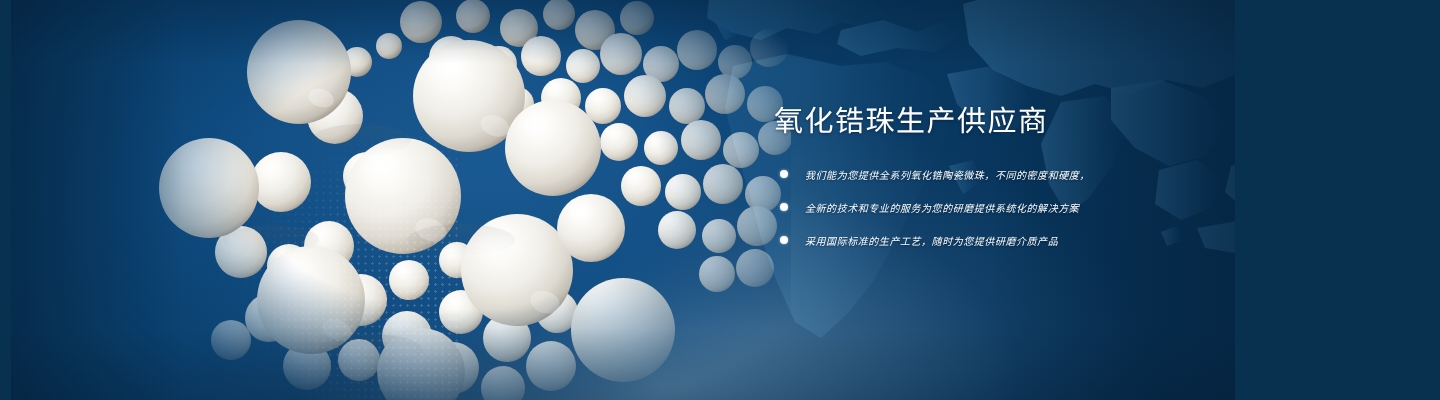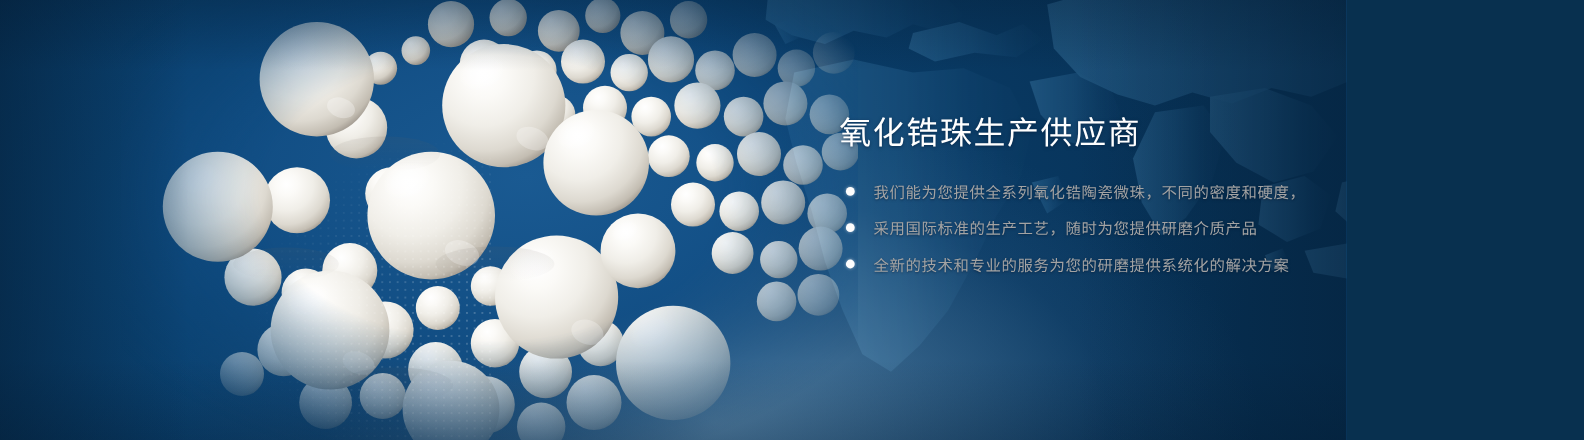--- a/index.html
+++ b/index.html
@@ -11,20 +11,21 @@
   body {
     font-family: "DejaVu Sans", "Liberation Sans", sans-serif;
   }
 
   .banner {
     position: relative;
     width: 1224px;
     height: 400px;
     overflow: hidden;
     background: #0a4273;
+    margin-left: 11px;
   }
 
   
   .bg-base {
     position: absolute;
     inset: 0;
     background:
       radial-gradient(ellipse 620px 360px at 53% 96%,
         rgba(108,152,186,0.78) 0%,
         rgba(86,130,166,0.50) 32%,
@@ -133,25 +134,26 @@
     flex: 0 0 auto;
     width: 8px;
     height: 8px;
     border-radius: 50%;
     background: #fdfdfd;
     margin: 6px 17px 0 6px;
     box-shadow: 0 0 3px rgba(255,255,255,0.55);
   }
 
   .point-text {
-    font-size: 14px;
+    font-size: 10px;
     line-height: 24px;
-    color: #a3a3a3;
+    color: #ffffff;
     letter-spacing: 0.55px;
     text-shadow: 0 1px 2px rgba(0,18,40,0.5);
+    font-style: italic;
   }
   .point-text .line { display: block; }
 </style>
 </head>
 <body>
 
 <div class="banner">
 
   <div class="bg-base"></div>
 
@@ -376,27 +378,27 @@
       <li class="point">
         <span class="dot"></span>
         <span class="point-text">
           <span class="line">我们能为您提供全系列氧化锆陶瓷微珠，不同的密度和硬度，</span>
         </span>
       </li>
 
       <li class="point">
         <span class="dot"></span>
         <span class="point-text">
+          <span class="line">全新的技术和专业的服务为您的研磨提供系统化的解决方案</span>
+        </span>
+      </li>
+
+      <li class="point">
+        <span class="dot"></span>
+        <span class="point-text">
           <span class="line">采用国际标准的生产工艺，随时为您提供研磨介质产品</span>
         </span>
       </li>
 
-      <li class="point">
-        <span class="dot"></span>
-        <span class="point-text">
-          <span class="line">全新的技术和专业的服务为您的研磨提供系统化的解决方案</span>
-        </span>
-      </li>
-
     </ul>
   </div>
 
 </div>
 
 </body></html>

